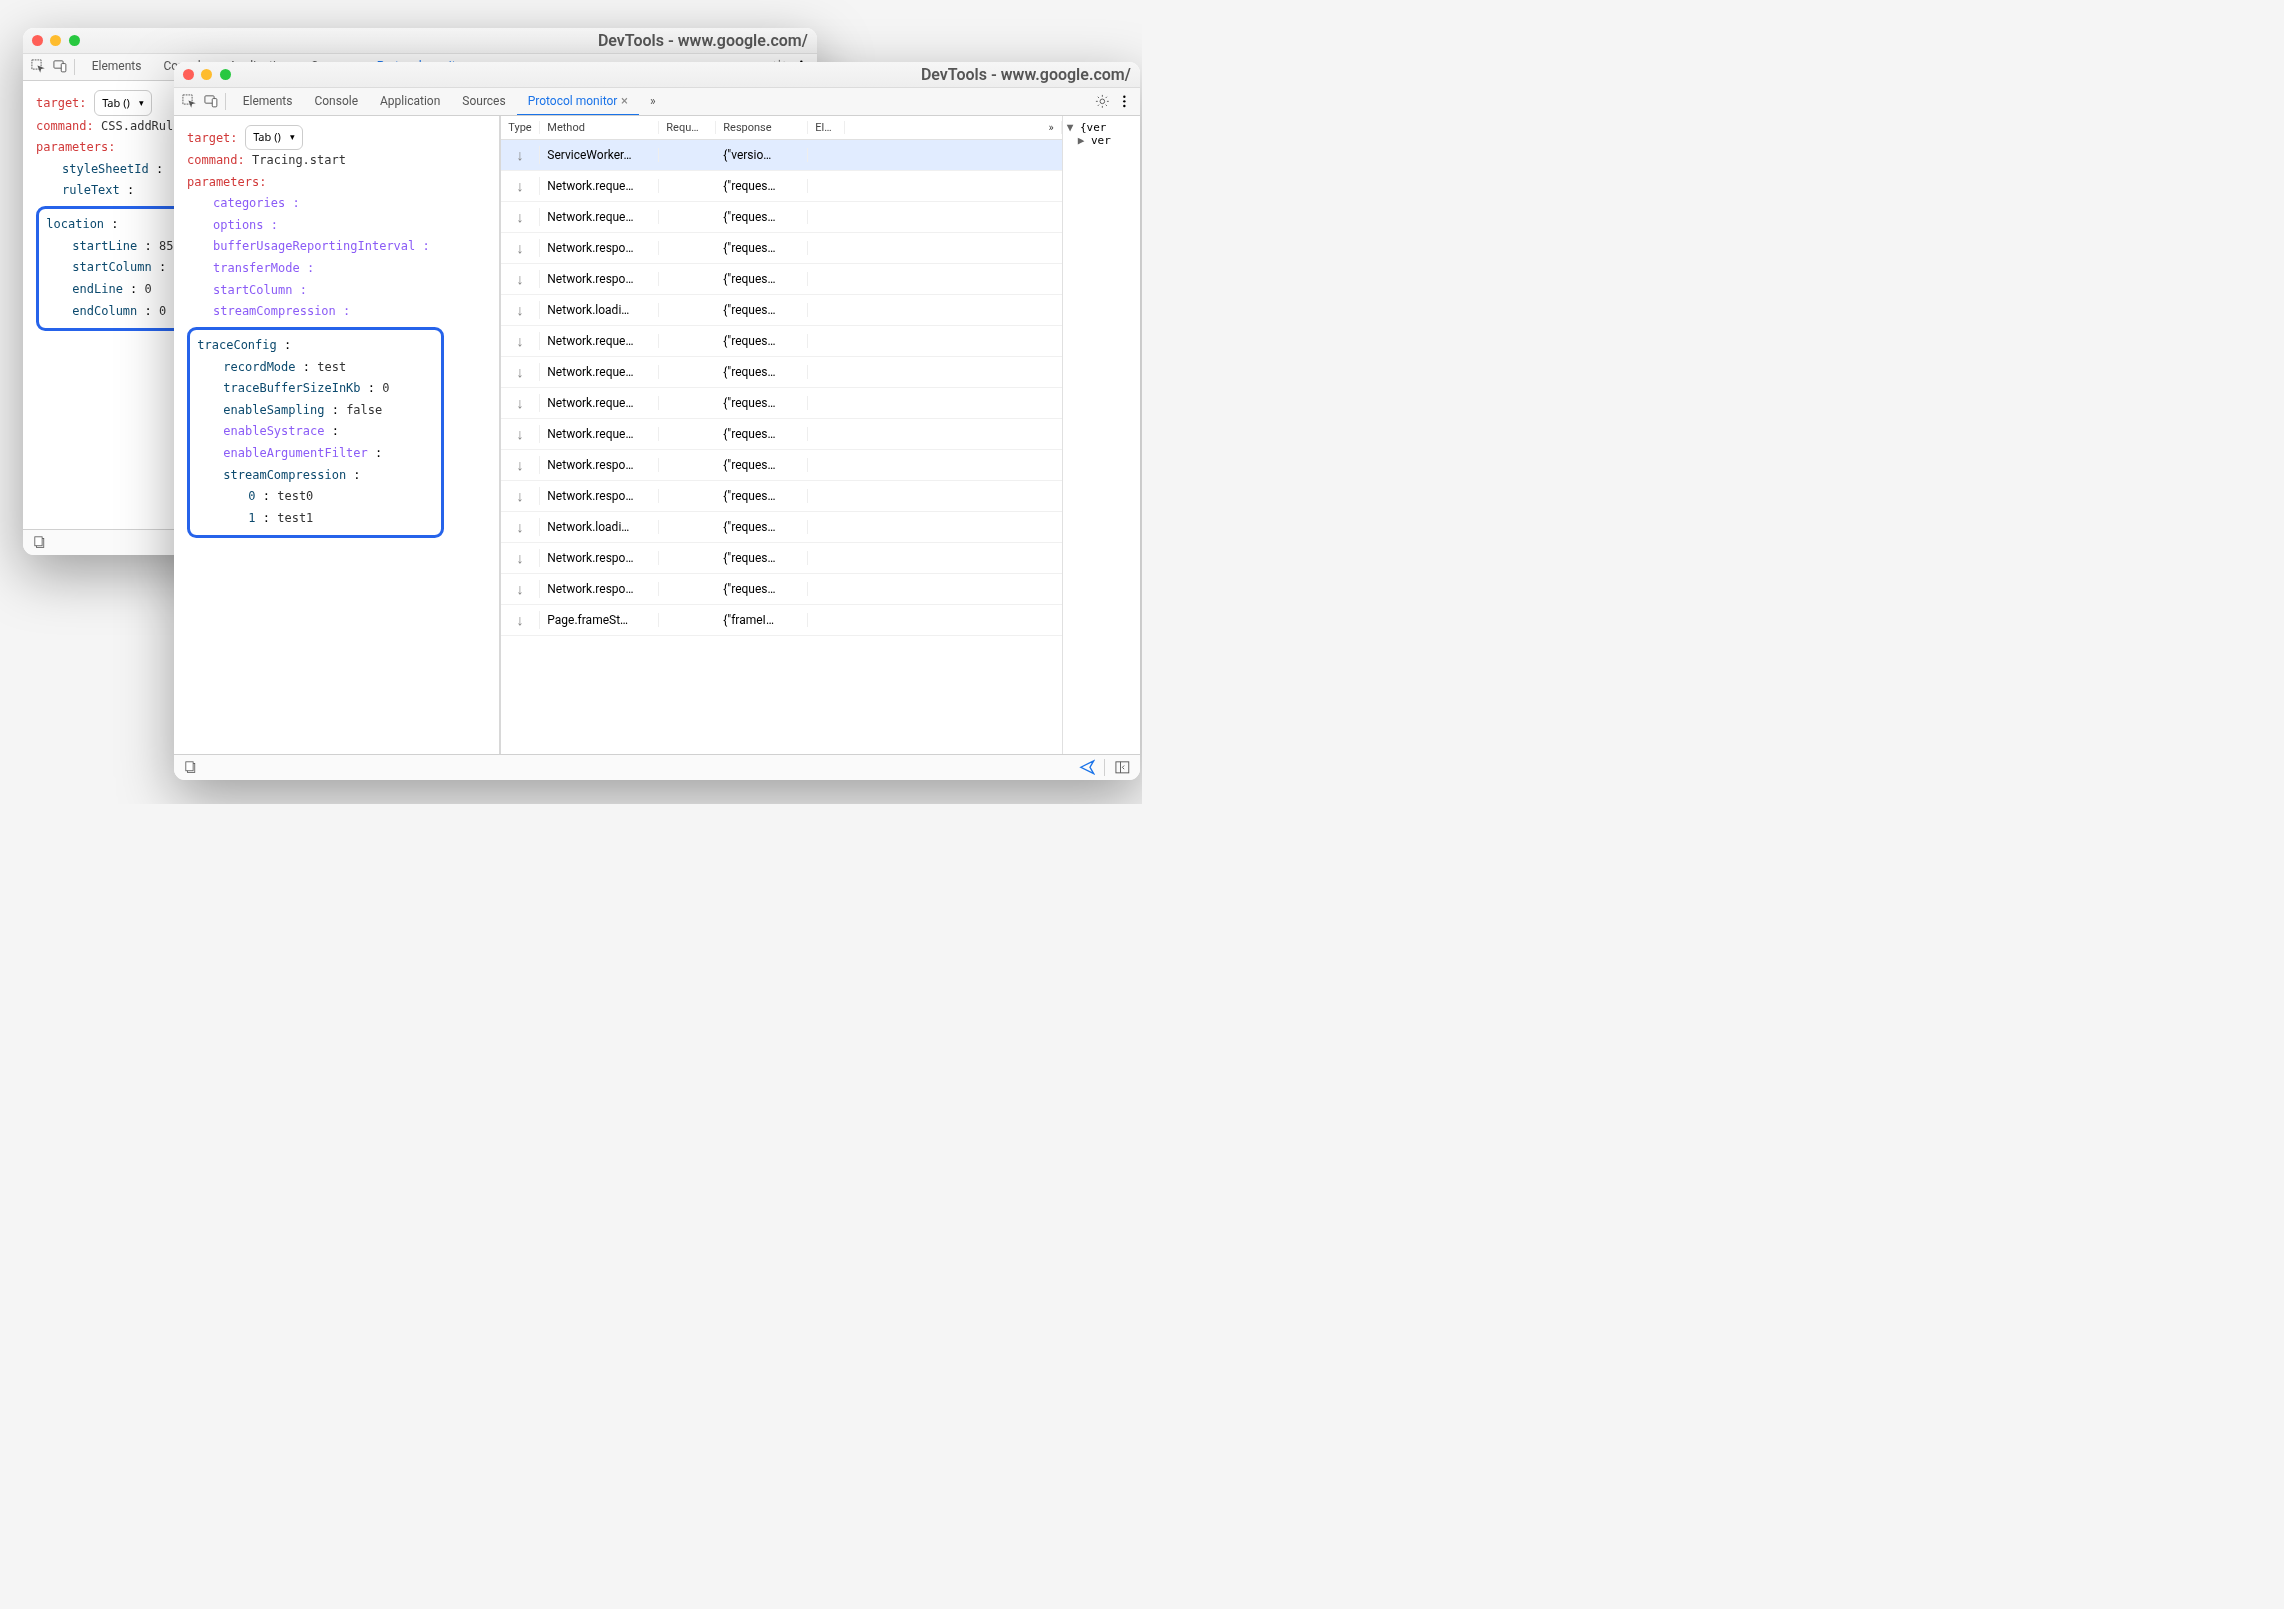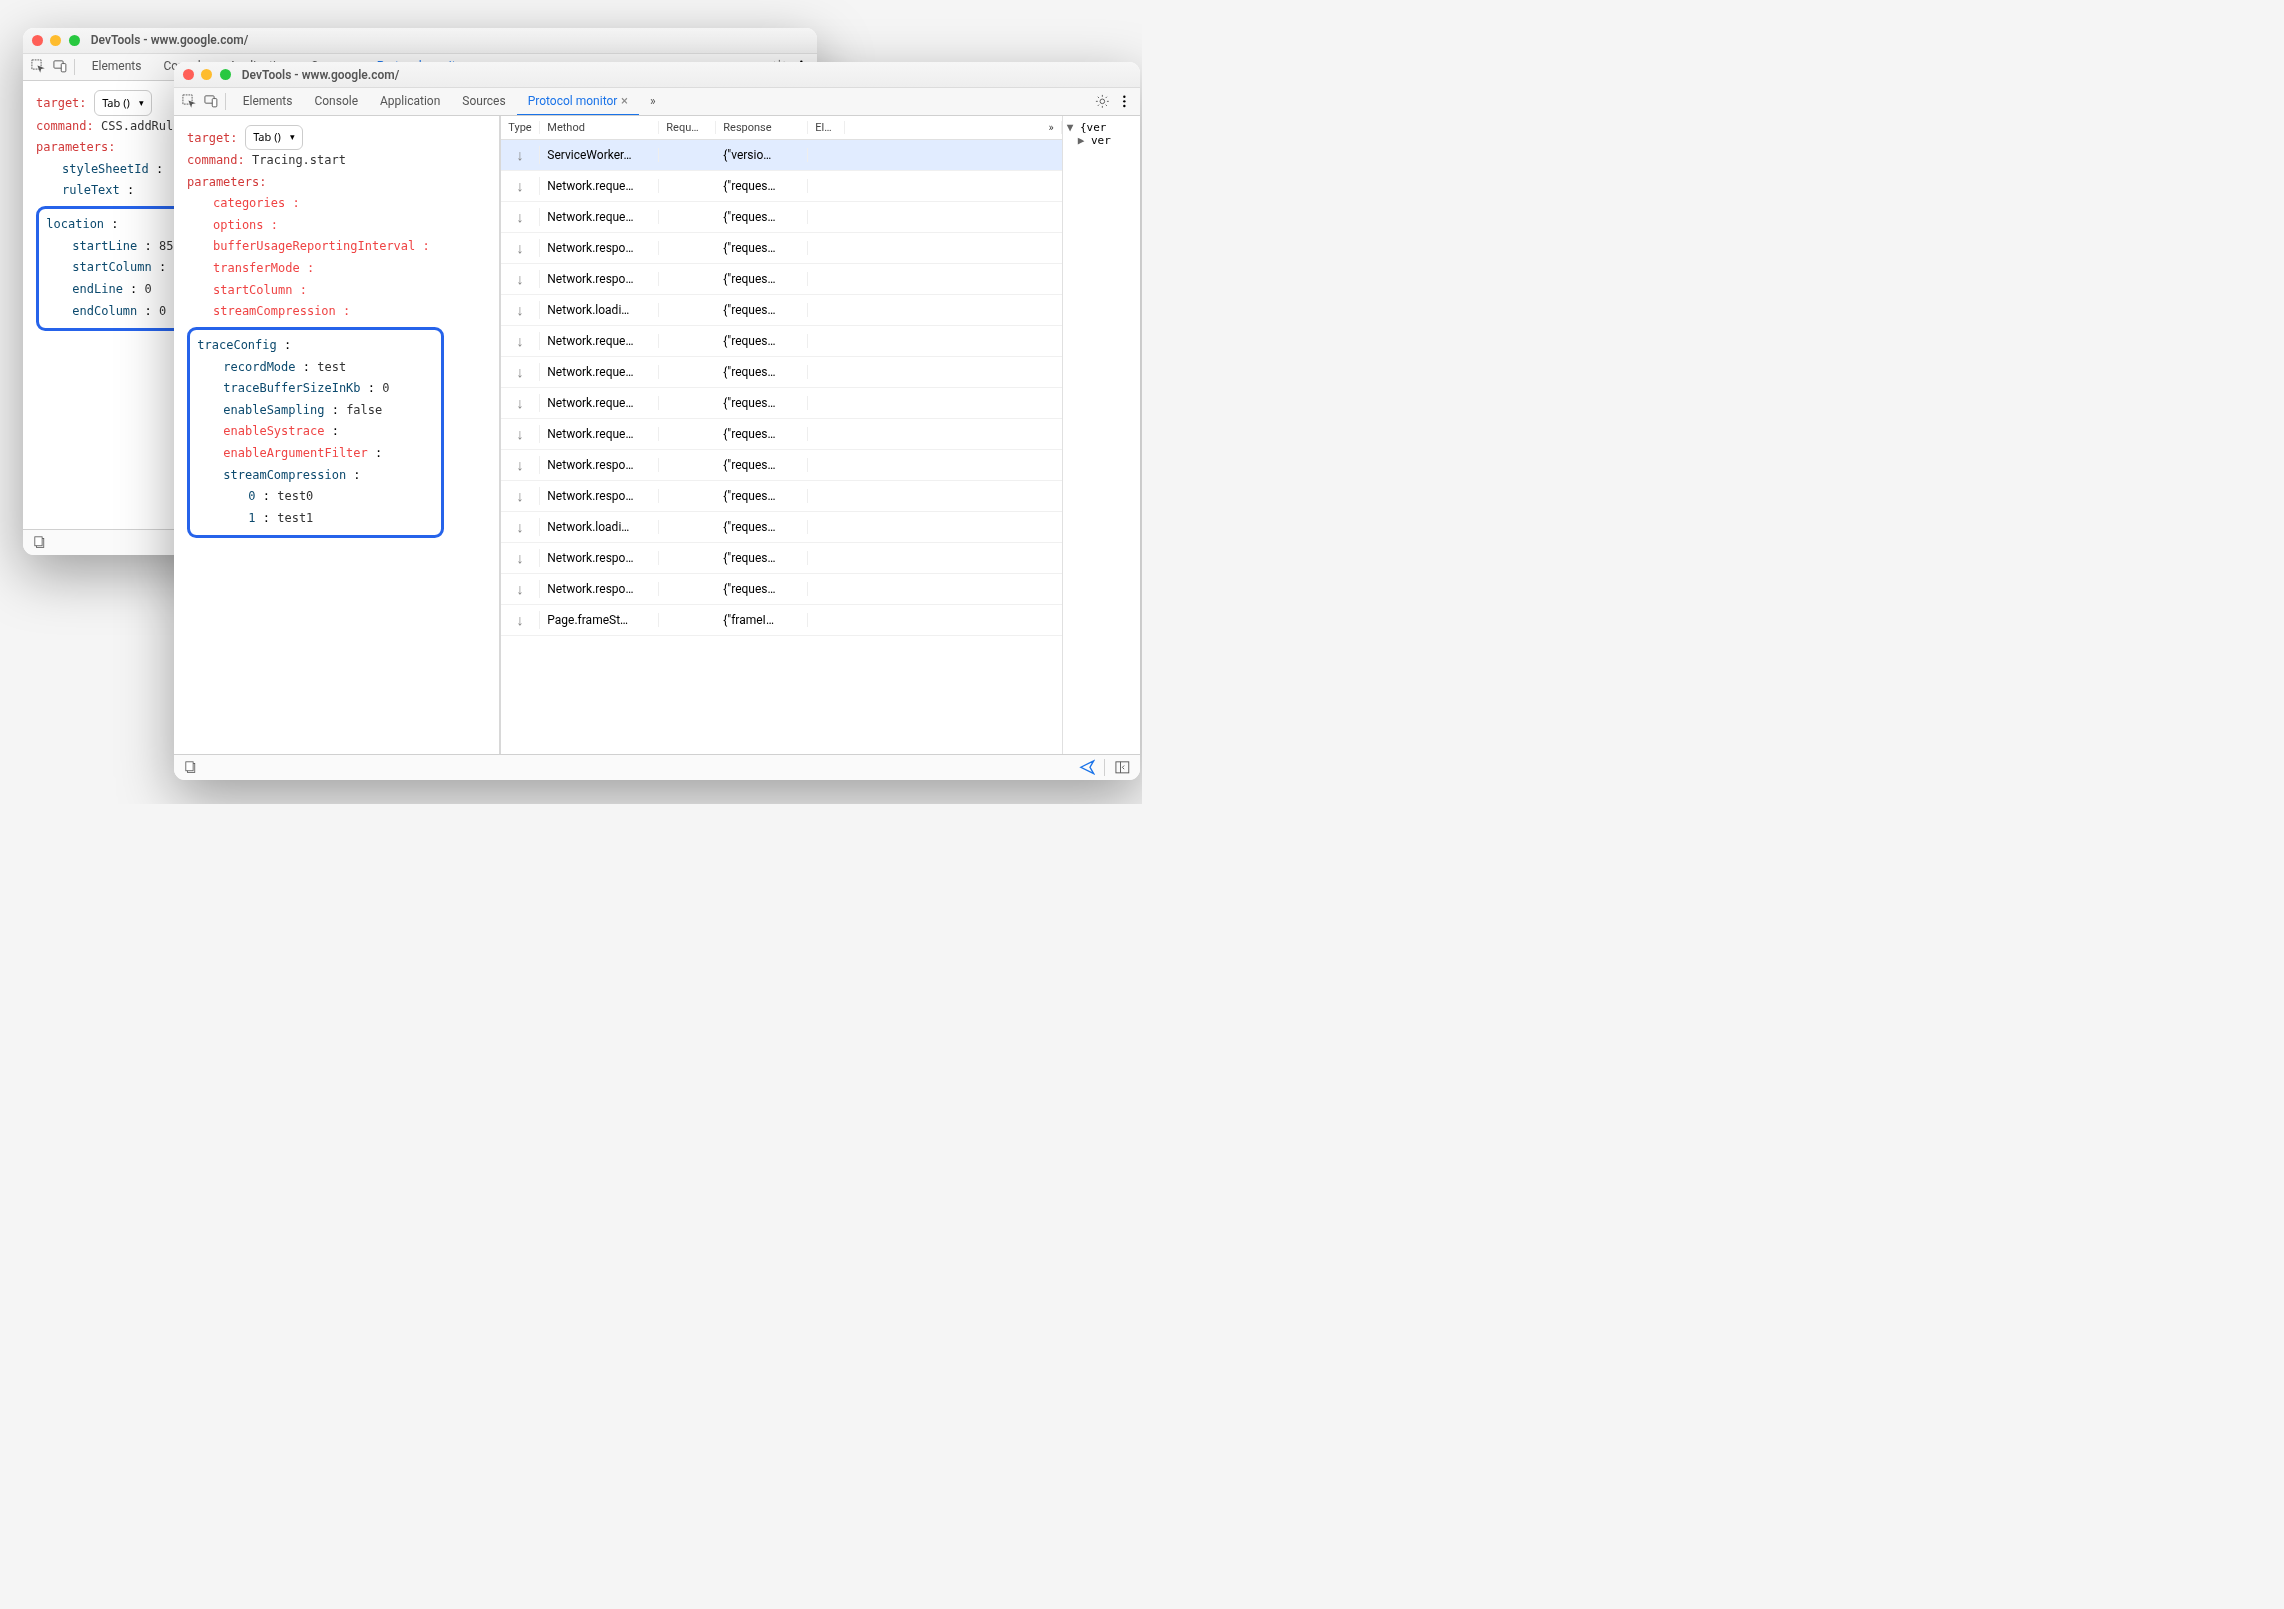--- a/index.html
+++ b/index.html
@@ -30,21 +30,21 @@
   background: linear-gradient(#f6f6f6,#eeeeee);
   border-bottom: 0.9px solid #dcdcdc;
   padding: 0 9.2px;
   flex-shrink: 0;
 }
 .traffic { display: flex; gap: 7.3px; margin-right: 11px; }
 .dot { width: 11px; height: 11px; border-radius: 50%; }
 .dot.red { background: #ff5f57; }
 .dot.yellow { background: #febc2e; }
 .dot.green { background: #28c840; }
-.title { flex: 1; text-align: left; font-size: 12px; color: #555; font-weight: 600; }
+.title { flex: 1; text-align: right; font-size: 16px; color: #555; font-weight: 600; }
 
 .toolbar {
   display: flex;
   align-items: center;
   height: 27.5px;
   border-bottom: 0.9px solid #d0d0d0;
   padding: 0 7.3px;
   gap: 5.5px;
   background: #f7f7f7;
   flex-shrink: 0;
@@ -54,21 +54,21 @@
 .tabs { display: flex; flex: 1; gap: 0; }
 .tab { padding: 0 11px; height: 27.5px; display: flex; align-items: center; font-size: 12px; color: #555; border-bottom: 1.8px solid transparent; cursor: pointer; gap: 3.7px; }
 .tab.active { color: #1a73e8; border-bottom-color: #1a73e8; }
 .tab-close { font-size: 13px; color: #888; }
 
 .content { display: flex; flex: 1; min-height: 0; }
 .pane { overflow: auto; }
 .editor { font-family: "Menlo", "Monaco", monospace; font-size: 12px; line-height: 1.8; padding: 9.2px 13px; }
 .kw-red { color: #d13a3a; }
 .kw-purple { color: #0c4a6e; }
-.kw-gray { color: #ef4444; }
+.kw-gray { color: #8b5cf6; }
 .val { color: #333; }
 .ph { color: #aaa; font-style: italic; }
 .indent1 { padding-left: 26px; }
 .indent2 { padding-left: 51px; }
 .highlight-box { border: 3.7px solid #2663ea; border-radius: 9.2px; padding: 5.5px 7.3px; margin: 3.7px 0; display: inline-block; }
 
 .dropdown { display: inline-flex; align-items: center; border: 0.9px solid #ccc; border-radius: 6px; padding: 1.8px 7.3px; font-family: system-ui; font-size: 11px; gap: 9.2px; }
 .dropdown::after { content: "▾"; font-size: 9.2px; }
 
 .bottombar {

